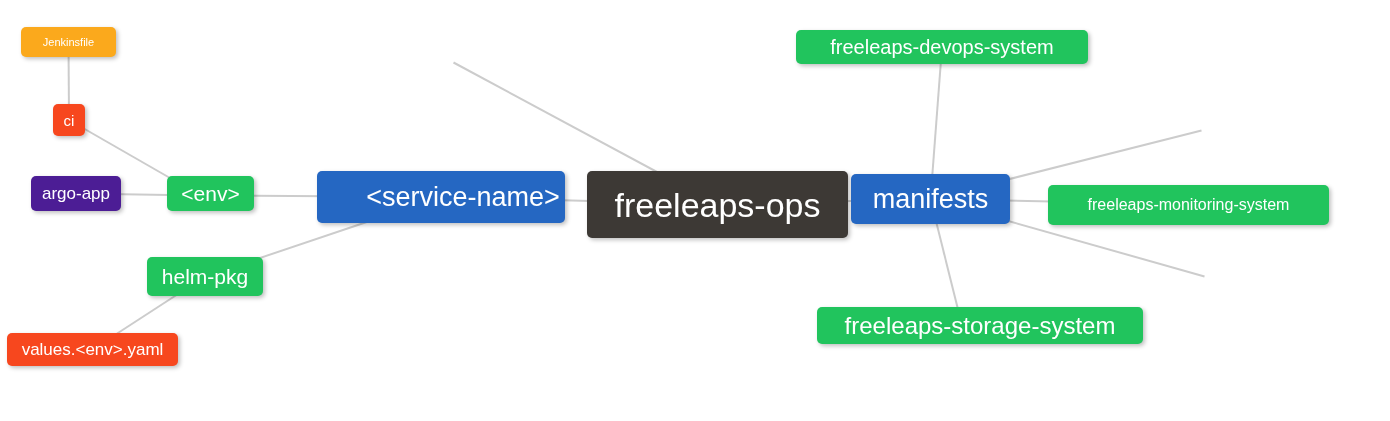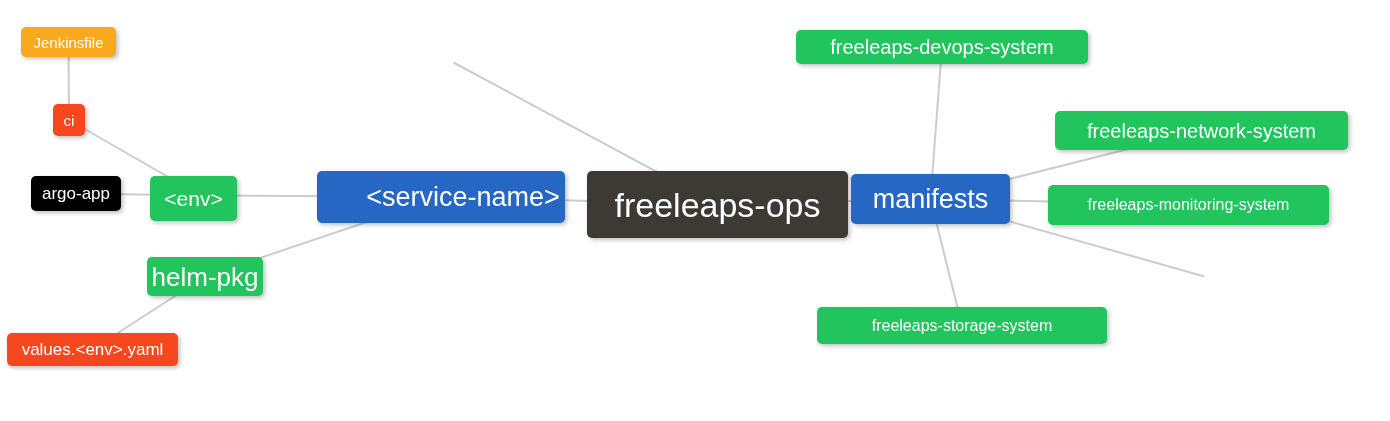--- a/index.html
+++ b/index.html
@@ -51,52 +51,49 @@
       <line x1="453.5" y1="62.5" x2="717.5" y2="204.5" stroke="#cccccc" stroke-width="2"></line>
       <line x1="441" y1="197" x2="717.5" y2="204.5" stroke="#cccccc" stroke-width="2"></line>
       <line x1="717.5" y1="204.5" x2="930.5" y2="199" stroke="#cccccc" stroke-width="2"></line>
       <line x1="930.5" y1="199" x2="942" y2="47" stroke="#cccccc" stroke-width="2"></line>
       <line x1="930.5" y1="199" x2="1201.5" y2="130.5" stroke="#cccccc" stroke-width="2"></line>
       <line x1="930.5" y1="199" x2="1216.5" y2="205" stroke="#cccccc" stroke-width="2"></line>
       <line x1="930.5" y1="199" x2="1204.5" y2="276.5" stroke="#cccccc" stroke-width="2"></line>
       <line x1="930.5" y1="199" x2="962" y2="325.5" stroke="#cccccc" stroke-width="2"></line>
     </svg>
 
-<div class="node" style="left: 21px; top: 27px; width: 95px; height: 30px; background: rgb(251, 169, 28); font-size: 15px;">
+<div class="node" style="left: 21px; top: 27px; width: 95px; height: 30px; background: rgb(251, 169, 28); font-size: 11px;">
       <span>Jenkinsfile</span>
     </div>
     <div class="node" style="left: 53px; top: 104px; width: 32px; height: 32px; background: rgb(247, 71, 30); font-size: 15px;">
       <span>ci</span>
     </div>
-    <div class="node" style="left: 31px; top: 176px; width: 90px; height: 35px; background: #000000; font-size: 17px;">
+    <div class="node" style="left: 31px; top: 176px; width: 90px; height: 35px; background: #4c1d95; font-size: 17px;">
       <span>argo-app</span>
     </div>
-    <div class="node" style="left: 150px; top: 176px; width: 87px; height: 45px; background: rgb(33, 196, 93); font-size: 21px;">
+    <div class="node" style="left: 167px; top: 176px; width: 87px; height: 35px; background: rgb(33, 196, 93); font-size: 21px;">
       <span>&lt;env&gt;</span>
     </div>
-    <div class="node" style="left: 147px; top: 257px; width: 116px; height: 39px; background: rgb(33, 196, 93); font-size: 26px;">
+    <div class="node" style="left: 147px; top: 257px; width: 116px; height: 39px; background: rgb(33, 196, 93); font-size: 21px;">
       <span>helm-pkg</span>
     </div>
     <div class="node" style="left: 7px; top: 333px; width: 171px; height: 33px; background: rgb(247, 71, 30); font-size: 17px;">
       <span>values.&lt;env&gt;.yaml</span>
     </div>
     <div class="node" style="left: 317px; top: 171px; width: 248px; height: 52px; background: rgb(37, 103, 194); font-size: 27px; padding-left: 44px;">
       <span>&lt;service-name&gt;</span>
     </div>
     <div class="node" style="left: 587px; top: 171px; width: 261px; height: 67px; background: rgb(61, 57, 53); font-size: 34px;">
       <span>freeleaps-ops</span>
     </div>
     <div class="node" style="left: 851px; top: 174px; width: 159px; height: 50px; background: rgb(37, 103, 194); font-size: 27px;">
       <span>manifests</span>
     </div>
     <div class="node" style="left: 796px; top: 30px; width: 292px; height: 34px; background: rgb(33, 196, 93); font-size: 20px;">
       <span>freeleaps-devops-system</span>
     </div>
-    <div class="node" style="left: 1055px; top: 111px; width: 293px; height: 39px; background: rgb(33, 196, 93); font-size: 20px;">
-      <span>freeleaps-network-system</span>
-    </div>
     <div class="node" style="left: 1048px; top: 185px; width: 281px; height: 40px; background: rgb(33, 196, 93); font-size: 16px;">
       <span>freeleaps-monitoring-system</span>
     </div>
-    <div class="node" style="left: 817px; top: 307px; width: 290px; height: 37px; background: rgb(33, 196, 93); font-size: 16px;">
+    <div class="node" style="left: 817px; top: 307px; width: 326px; height: 37px; background: rgb(33, 196, 93); font-size: 24px;">
       <span>freeleaps-storage-system</span>
     </div>
   </div>
 
 </body></html>

